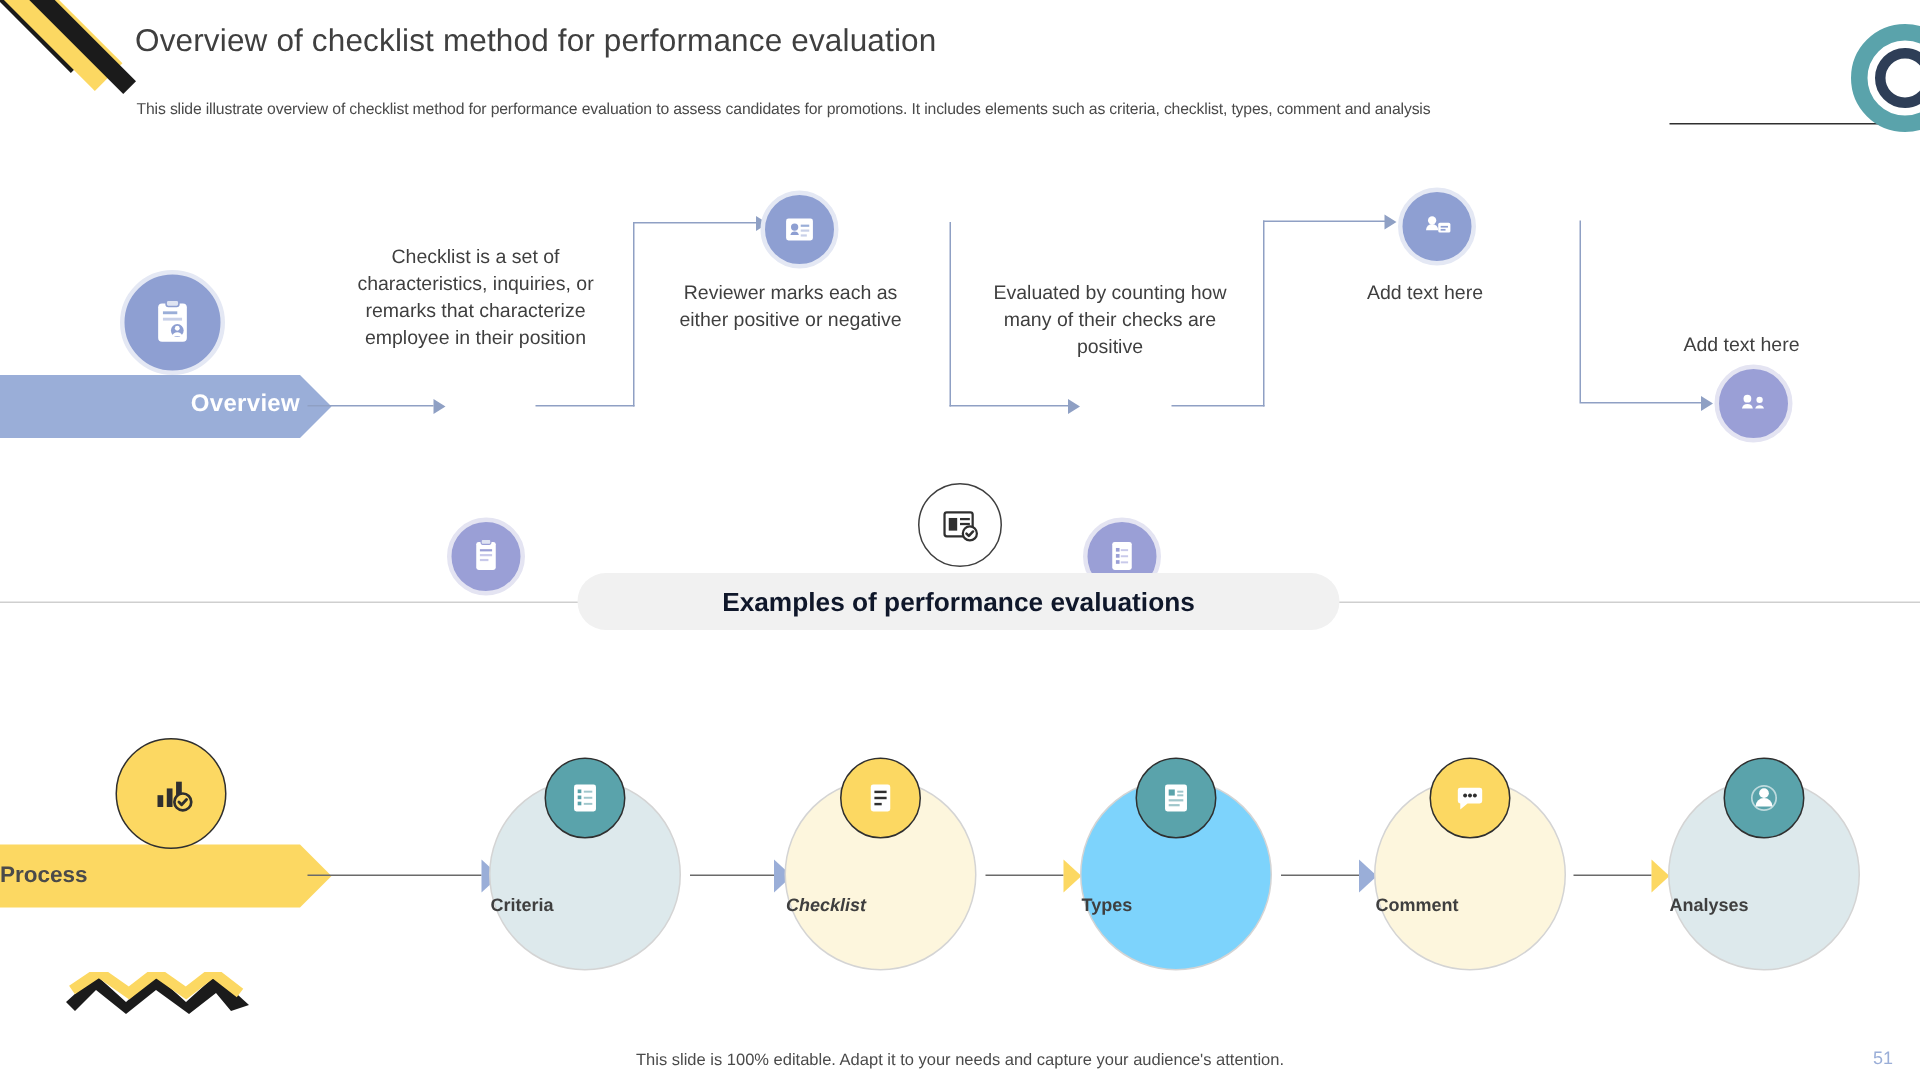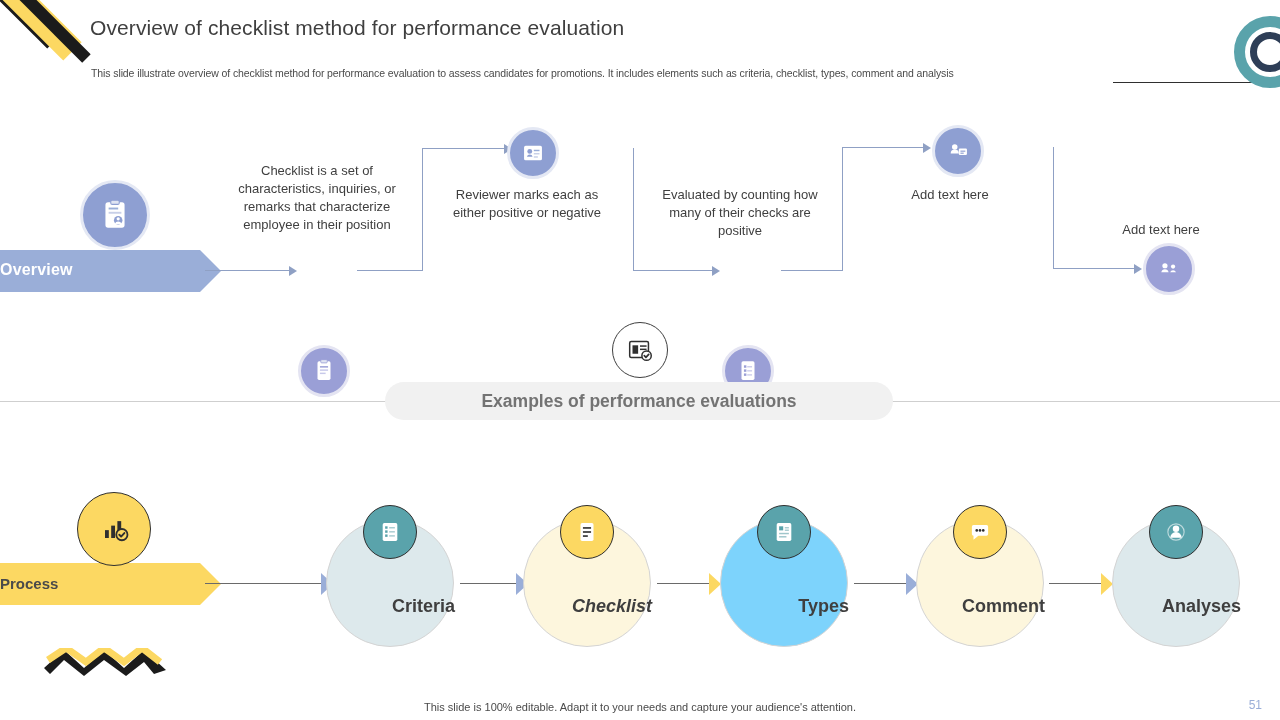--- a/index.html
+++ b/index.html
@@ -102,21 +102,21 @@
     position: absolute;
     right: -21px; top: 0;
     width: 0; height: 0;
     border-top: 21px solid transparent;
     border-bottom: 21px solid transparent;
     border-left: 21px solid #9aaed8;
   }
   .overview-ribbon span {
     position: absolute;
     left: 0; right: 0; top: 11px;
-    text-align: left;
+    text-align: right;
     color: #ffffff;
     font-size: 16px;
     font-weight: bold;
     letter-spacing: .2px;
   }
 
   .circle {
     position: absolute;
     border-radius: 50%;
     box-sizing: border-box;
@@ -156,21 +156,21 @@
     border: 1.4px solid #3f3f3f;
     display: flex; align-items: center; justify-content: center;
   }
   .examples-pill {
     position: absolute;
     left: 385px; top: 382px;
     width: 508px; height: 38px;
     background: #f1f1f1;
     border-radius: 19px;
     display: flex; align-items: center; justify-content: center;
-    color: #737373;
+    color: #0f172a;
     font-size: 17.5px;
     font-weight: bold;
   }
   .rule-left { position: absolute; left: 0; top: 401px; width: 387px; height: 1.2px; background: #cfcfcf; }
   .rule-right { position: absolute; left: 892px; top: 401px; width: 388px; height: 1.2px; background: #cfcfcf; }
   .examples-sub {
     position: absolute;
     left: 0; right: 0; top: 433px;
     text-align: center;
     font-size: 13.5px;
@@ -204,23 +204,23 @@
   .big-circle {
     position: absolute;
     width: 128px; height: 128px;
     border-radius: 50%;
     box-sizing: border-box;
     border: 1px solid #d4d4d4;
   }
   .big-label {
     position: absolute;
     width: 128px;
-    text-align: right;
+    text-align: left;
     top: 76px;
-    font-size: 18px;
+    font-size: 12px;
     font-weight: bold;
     color: #3f3f3f;
   }
   .small-icon-circle {
     position: absolute;
     width: 54px; height: 54px;
     border-radius: 50%;
     border: 1.6px solid #2f2f2f;
     box-sizing: border-box;
     display: flex; align-items: center; justify-content: center;

